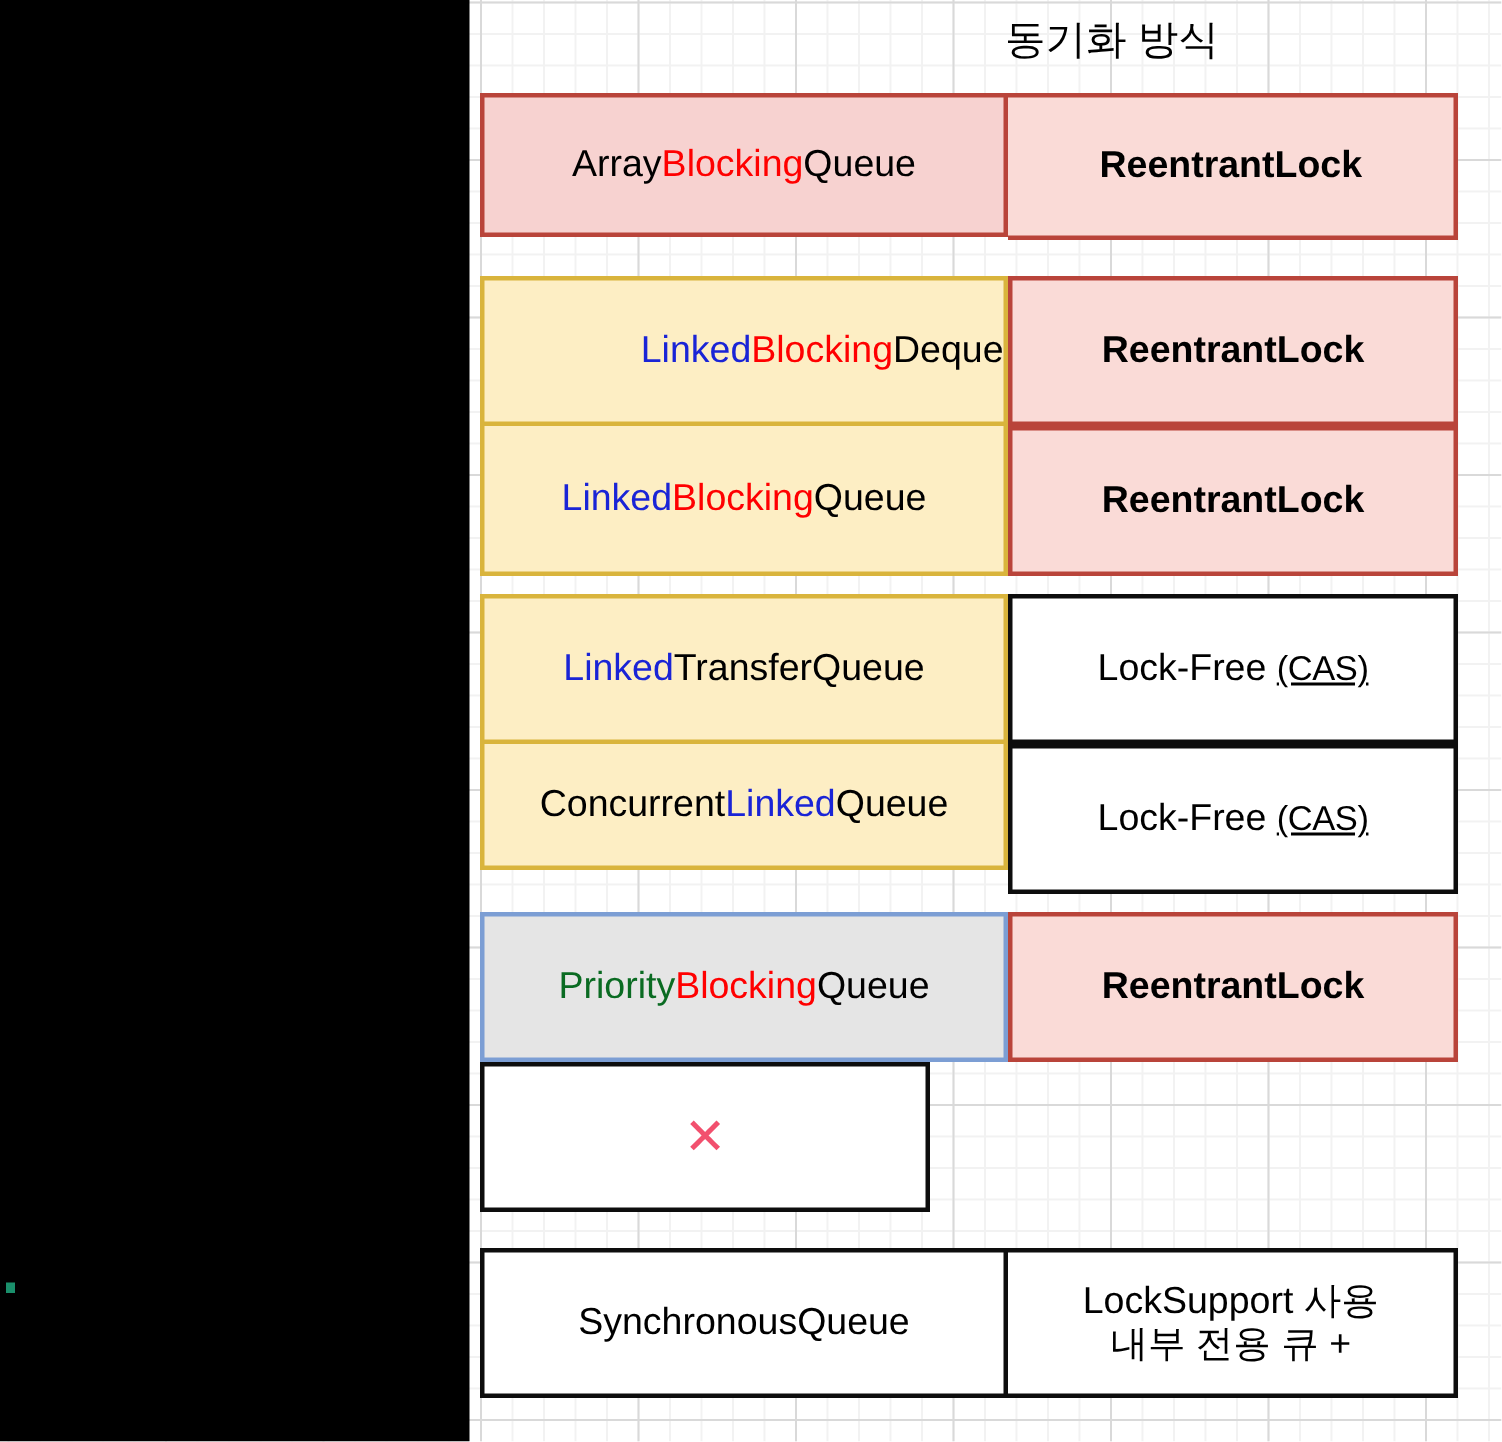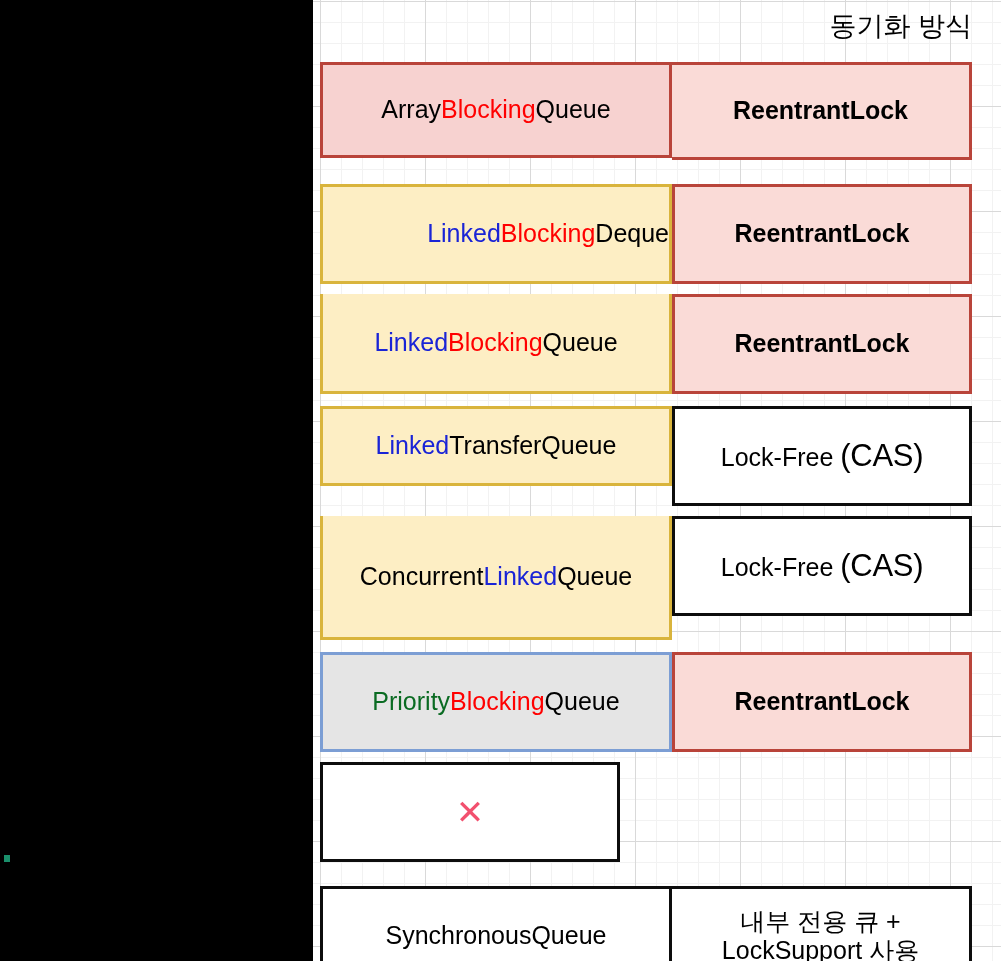--- a/index.html
+++ b/index.html
@@ -69,21 +69,21 @@
 
   .header-row {
     position: relative;
     height: 62px;
   }
   .header-title {
     position: absolute;
     left: 350px;
     top: 8px;
     width: 302px;
-    text-align: right;
+    text-align: left;
     font-size: 27px;
     color: #000000;
     letter-spacing: 0px;
     white-space: nowrap;
   }
 
   .group {
     position: relative;
     width: 652px;
     box-sizing: border-box;
@@ -114,33 +114,33 @@
   .fill-yellow { background: #fdeec4; }
   .fill-blue   { background: #e5e5e5; }
   .fill-white  { background: #ffffff; }
 
   .bd-maroon   { border: 3px solid #b9443a; }
   .bd-gold     { border: 3px solid #d9b43c; }
   .bd-steel    { border: 3px solid #7c9ed4; }
   .bd-black    { border: 3px solid #0d0d0d; }
 
   
-  .stack > .row + .row .cell { border-top-width: 0; margin-top: 10px; }
+  .stack > .row + .row .cell { border-top-width: 0; }
   .stack > .row + .row .cell.sep-top { border-top-width: 3px; }
 
   .gap-sm { height: 12px; }
   .gap-md { height: 24px; }
 
   
   .t-red   { color: #ff0000; }
   .t-blue  { color: #1a24d6; }
   .t-green { color: #0a6b22; }
   .t-black { color: #000000; }
 
-  .cas { font-size: 31px; letter-spacing: -0.3px; }
+  .cas { font-size: 23px; letter-spacing: -0.3px; text-decoration: underline; }
 
   .xmark {
     font-size: 34px;
     font-weight: bold;
     color: #f2506e;
     line-height: 1;
   }
 
   .two-line { flex-direction: column; }
   .two-line > span { display: block; }
@@ -197,31 +197,31 @@
         <div class="cell cell-right fill-redlt bd-maroon sep-top" style="height:100px;">
           <span>ReentrantLock</span>
         </div>
       </div>
     </div>
 
     <div class="gap-sm"></div>
 
     <div class="group stack">
       <div class="row">
-        <div class="cell cell-left fill-yellow bd-gold" style="height:80px;">
+        <div class="cell cell-left fill-yellow bd-gold" style="height:100px;">
           <span>
             <span class="t-blue">Linked</span><span class="t-black">TransferQueue</span>
           </span>
         </div>
         <div class="cell cell-right fill-white bd-black" style="height:100px;">
           <span><span>Lock-Free </span><span class="cas">(CAS)</span></span>
         </div>
       </div>
       <div class="row">
-        <div class="cell cell-left fill-yellow bd-gold" style="height:124px;">
+        <div class="cell cell-left fill-yellow bd-gold" style="height:84px;">
           <span>
             <span class="t-black">Concurrent</span><span class="t-blue">Linked</span><span class="t-black">Queue</span>
           </span>
         </div>
         <div class="cell cell-right fill-white bd-black sep-top" style="height:100px;">
           <span><span>Lock-Free </span><span class="cas">(CAS)</span></span>
         </div>
       </div>
     </div>
 
@@ -248,20 +248,20 @@
     <div class="gap-md"></div>
 
     <div class="group stack">
       <div class="row">
         <div class="cell cell-left fill-white bd-black" style="height:100px;">
           <span>
             <span class="t-black">SynchronousQueue</span>
           </span>
         </div>
         <div class="cell cell-right fill-white bd-black two-line" style="height:100px;border-left-width:0;">
+          <span>LockSupport 사용</span>
           <span>내부 전용 큐 +</span>
-          <span>LockSupport 사용</span>
         </div>
       </div>
     </div>
 
   </div>
 </div>
 
 </body></html>

